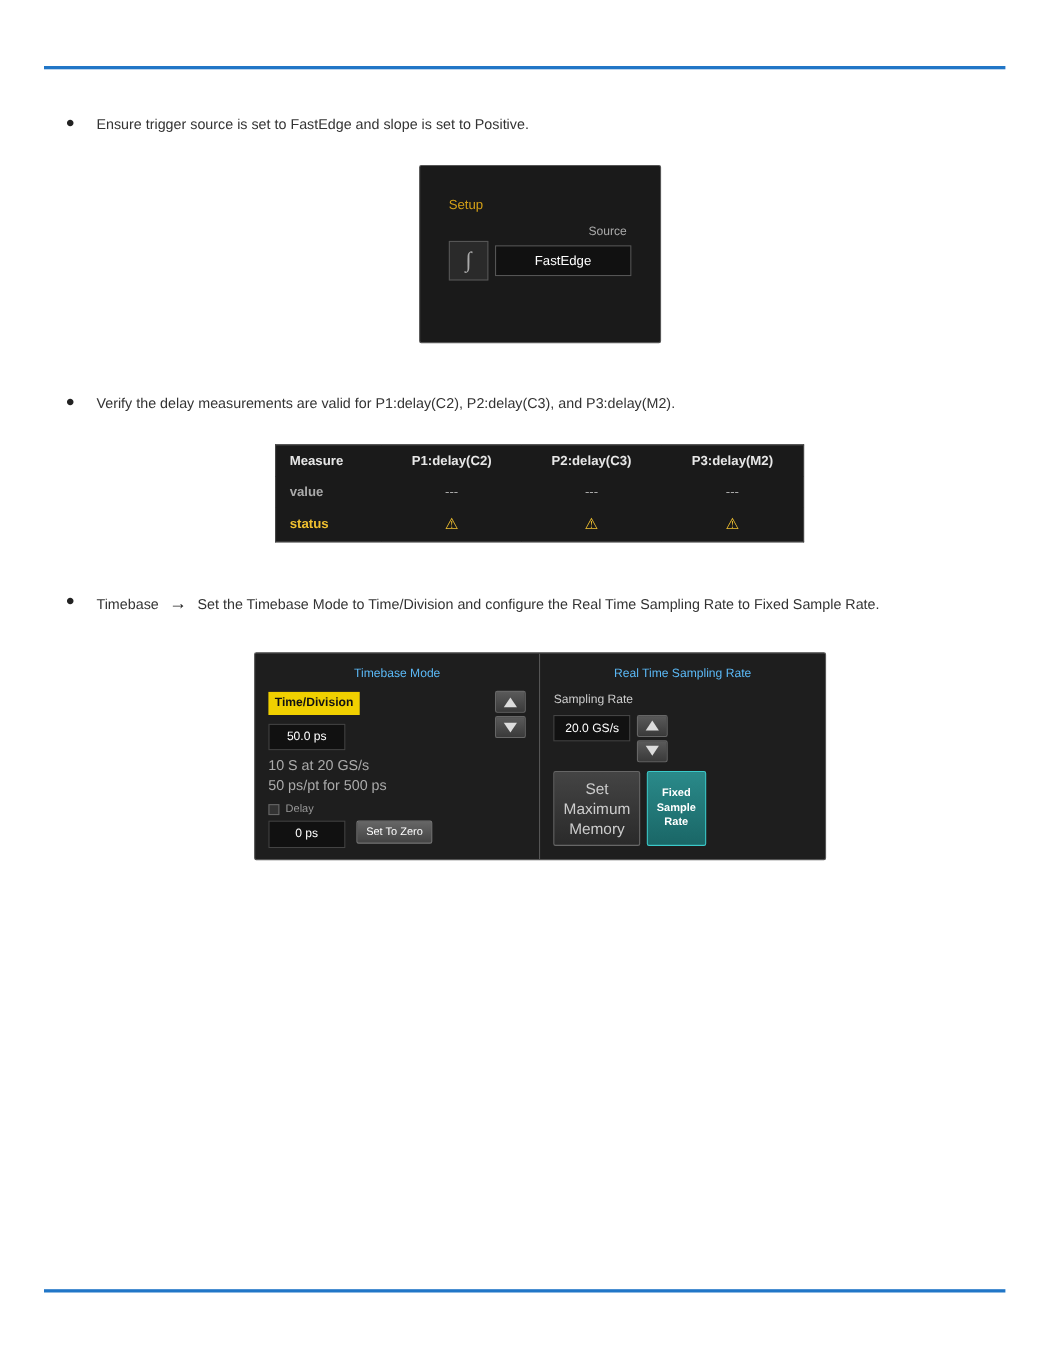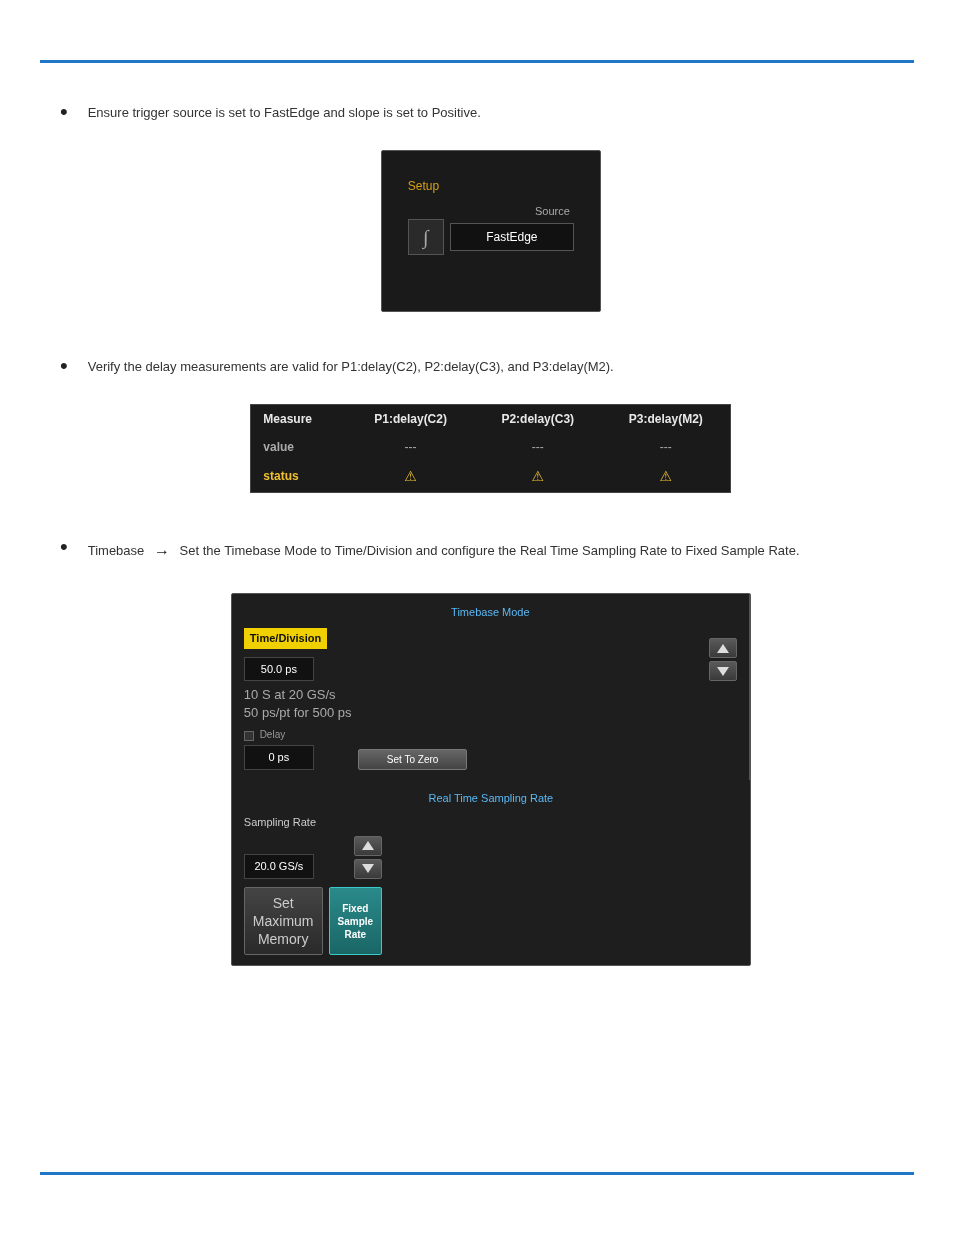--- a/index.html
+++ b/index.html
@@ -156,21 +156,20 @@
 
     
     .instrument-panel {
       display: flex;
       margin: 15px auto;
       width: 520px;
       background: #1e1e1e;
       border: 1px solid #555;
       border-radius: 2px;
       overflow: hidden;
-      flex-direction: column;
     }
 
     .panel-left, .panel-right {
       flex: 1;
       padding: 10px 12px;
     }
 
     .panel-left {
       border-right: 1px solid #555;
     }
@@ -231,22 +230,21 @@
 
     .arrow-btn .triangle-down {
       width: 0; height: 0;
       border-left: 6px solid transparent;
       border-right: 6px solid transparent;
       border-top: 9px solid #ddd;
     }
 
     .row-inline {
       display: flex;
-      align-items: flex-end;
-      gap: 34px;
+      align-items: flex-start;
     }
 
     .info-text {
       color: #aaa;
       font-size: 13px;
       margin: 5px 0;
       line-height: 1.4;
     }
 
     .delay-label {
@@ -263,21 +261,21 @@
       background: #333;
       vertical-align: middle;
       margin-right: 3px;
     }
 
     .set-to-zero-btn {
       background: linear-gradient(to bottom, #666, #444);
       border: 1px solid #777;
       color: #fff;
       font-size: 10px;
-      padding: 4px 28px;
+      padding: 4px 8px;
       cursor: pointer;
       border-radius: 2px;
       margin-left: 10px;
     }
 
     .sampling-rate-label {
       color: #ccc;
       font-size: 11px;
       margin-bottom: 5px;
     }

